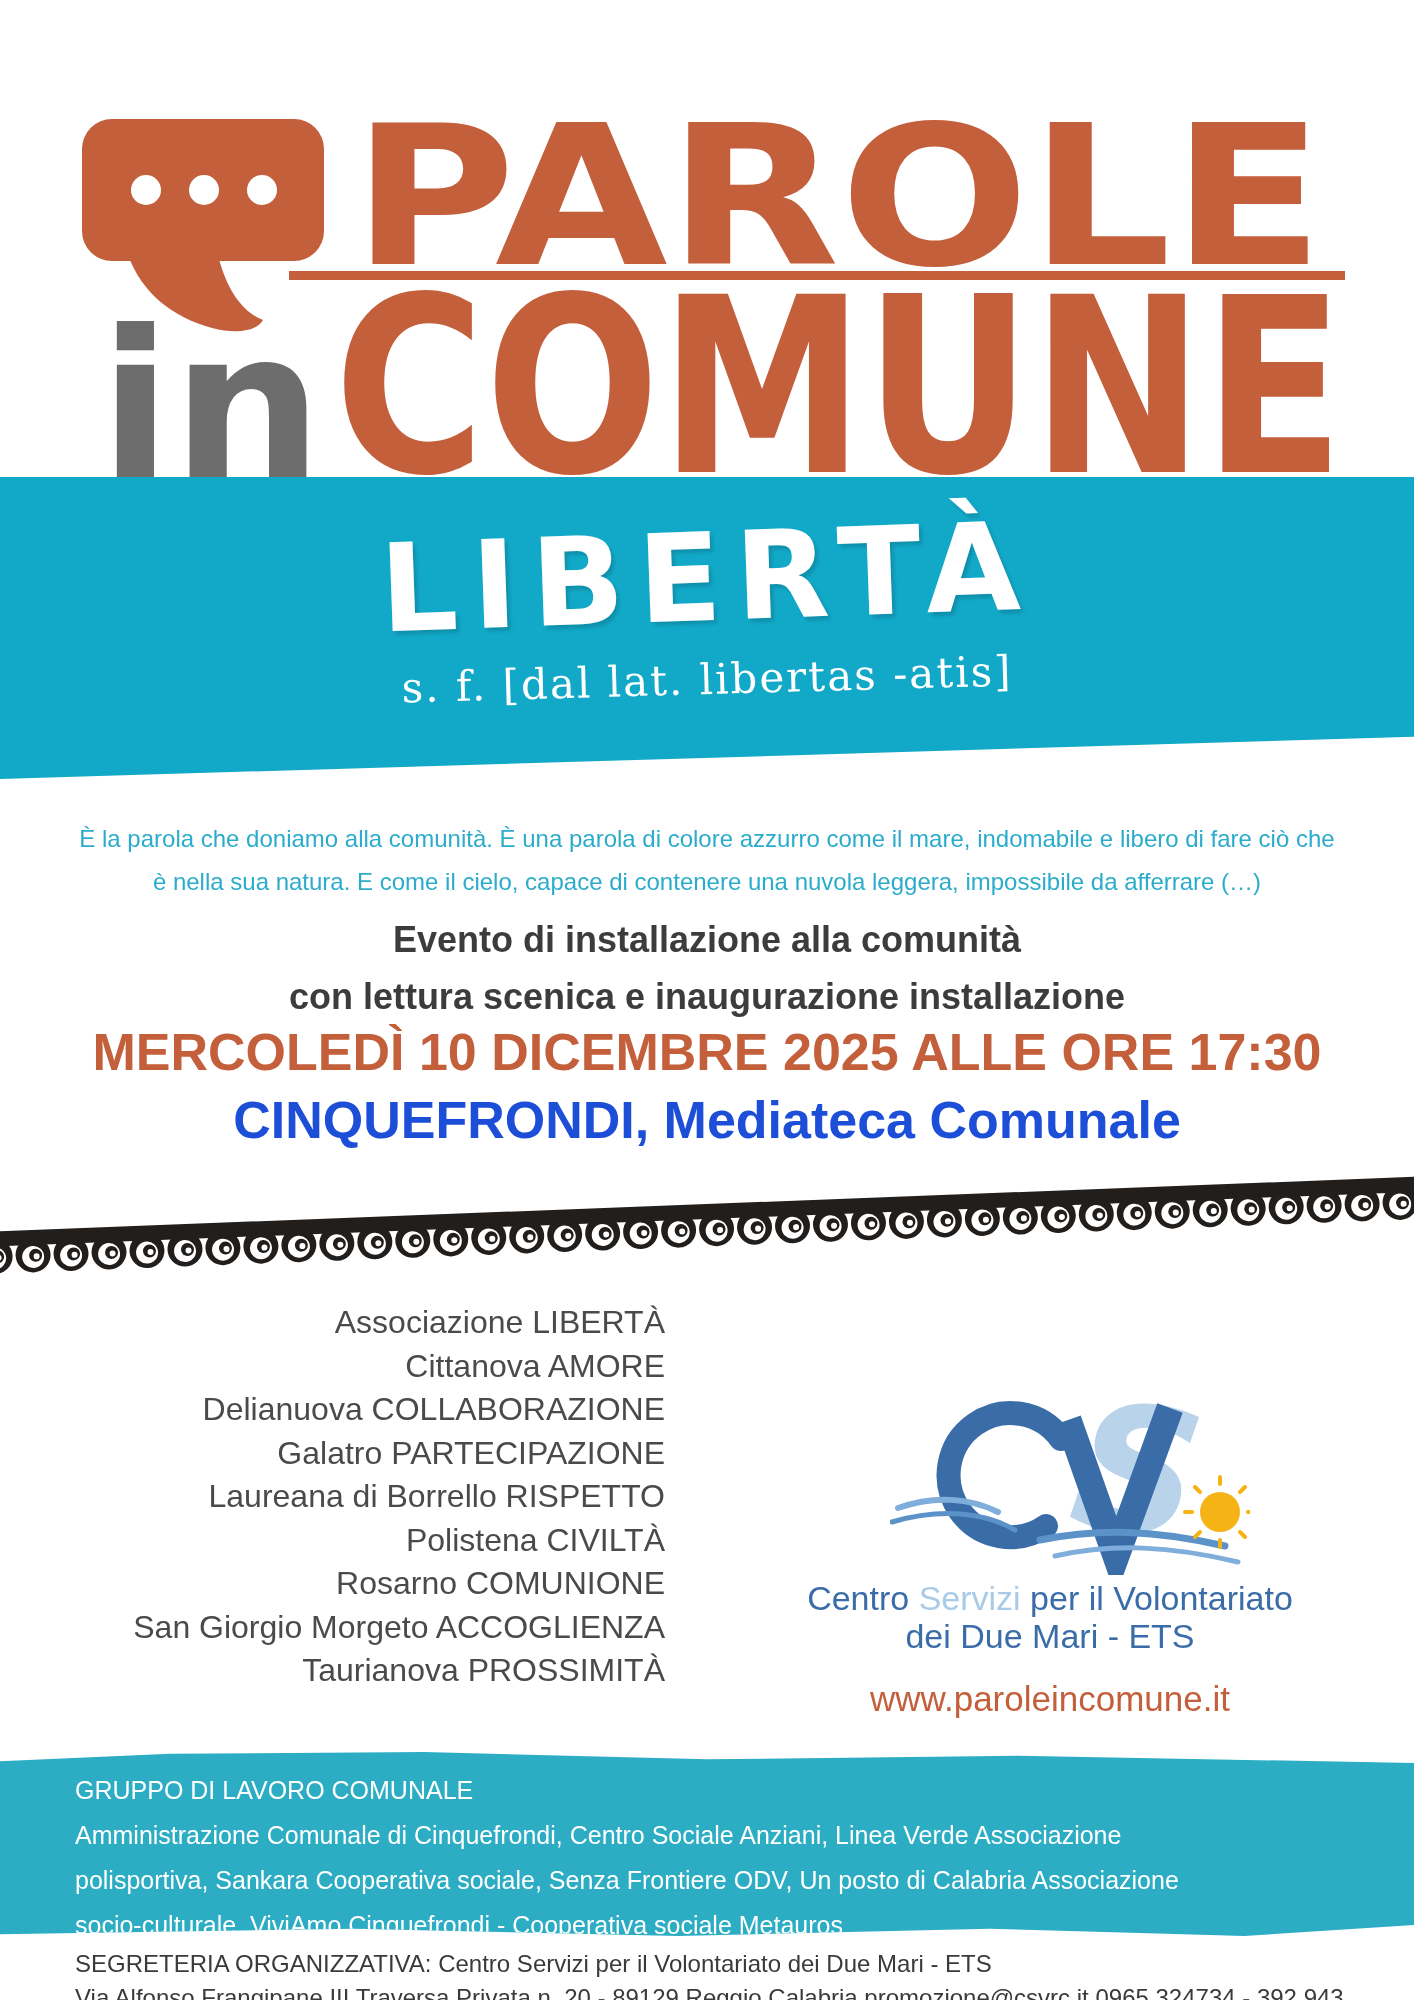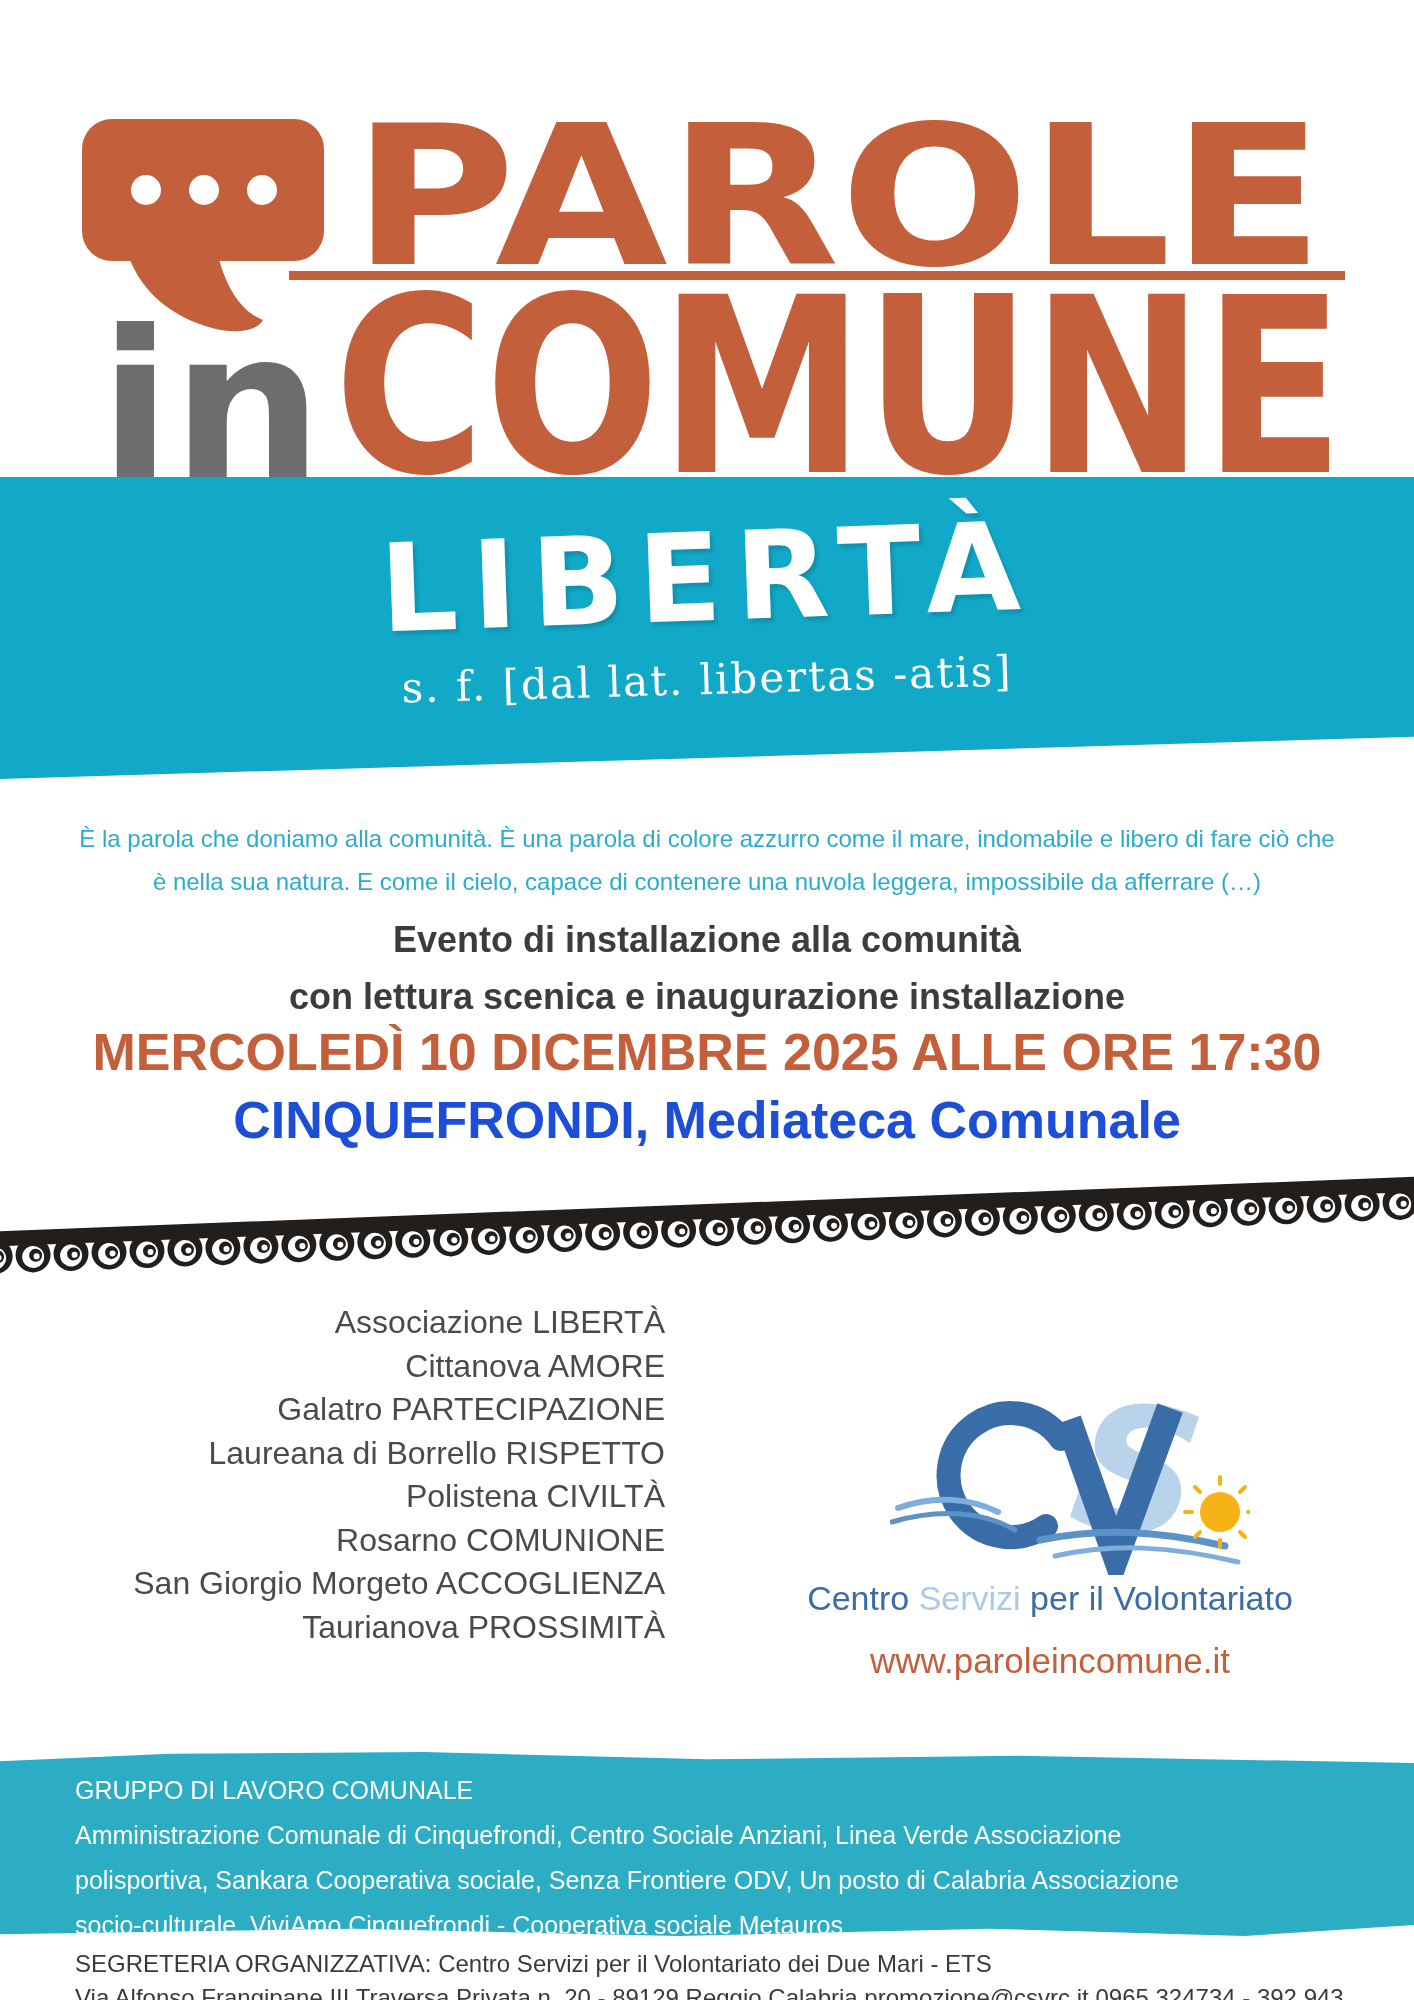--- a/index.html
+++ b/index.html
@@ -266,20 +266,21 @@
         <circle cx="1388.5" cy="28.5" r="3" fill="#ffffff"></circle>
         <circle cx="1426.5" cy="28.5" r="3" fill="#ffffff"></circle>
         <circle cx="1464.5" cy="28.5" r="3" fill="#ffffff"></circle>
       </svg>
   </div>
 
   <div class="towns">
 
   <div class="town-line">Associazione LIBERTÀ</div>
       <div class="town-line">Cittanova AMORE</div>
+      <div class="town-line">Delianuova COLLABORAZIONE</div>
       <div class="town-line">Galatro PARTECIPAZIONE</div>
       <div class="town-line">Laureana di Borrello RISPETTO</div>
       <div class="town-line">Polistena CIVILTÀ</div>
       <div class="town-line">Rosarno COMUNIONE</div>
       <div class="town-line">San Giorgio Morgeto ACCOGLIENZA</div>
       <div class="town-line">Taurianova PROSSIMITÀ</div>
     </div>
 
   <div class="csv">
     <svg width="360" height="195" viewBox="0 0 360 195" style="margin-left:40px;">
@@ -296,20 +297,21 @@
           <line x1="330" y1="160" x2="330" y2="167"></line>
         <line x1="302" y1="132" x2="295" y2="132"></line>
           <line x1="358" y1="132" x2="365" y2="132"></line>
         <line x1="310" y1="112" x2="305" y2="107"></line>
           <line x1="350" y1="152" x2="355" y2="157"></line>
         <line x1="310" y1="152" x2="305" y2="157"></line>
           <line x1="350" y1="112" x2="355" y2="107"></line>
       </g>
     </svg>
     <div class="csv-line"><span>Centro </span><span class="csv-light">Servizi</span><span> per il Volontariato</span></div>
+    <div class="csv-line">dei Due Mari - ETS</div>
     <div class="csv-site">www.paroleincomune.it</div>
   </div>
 
   <div class="workbox">
     <div class="workbox-inner">
       <div>GRUPPO DI LAVORO COMUNALE</div>
       <div>
 
       <div>Amministrazione Comunale di Cinquefrondi, Centro Sociale Anziani, Linea Verde Associazione</div>
           <div>polisportiva, Sankara Cooperativa sociale, Senza Frontiere ODV, Un posto di Calabria Associazione</div>

